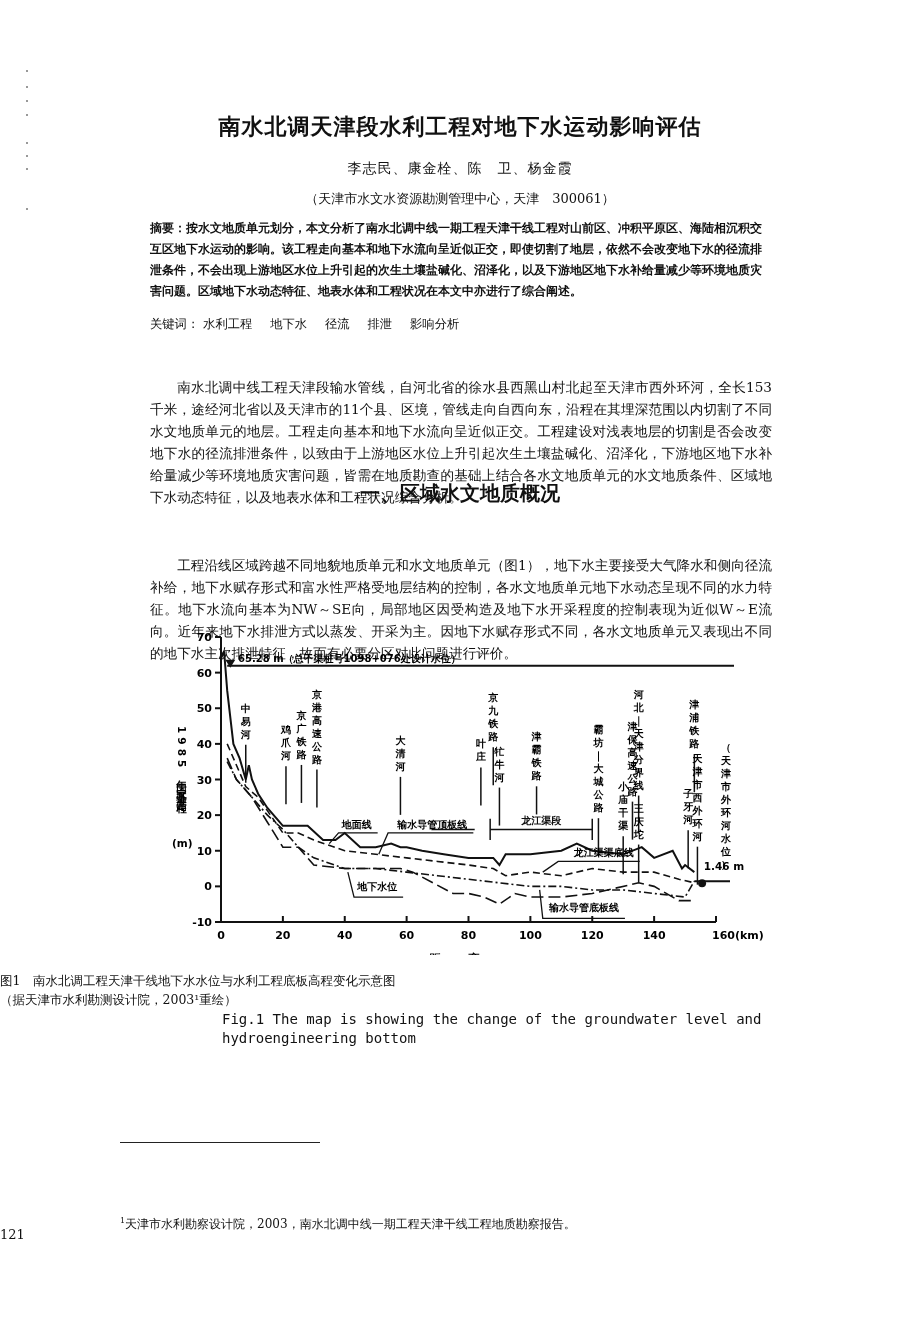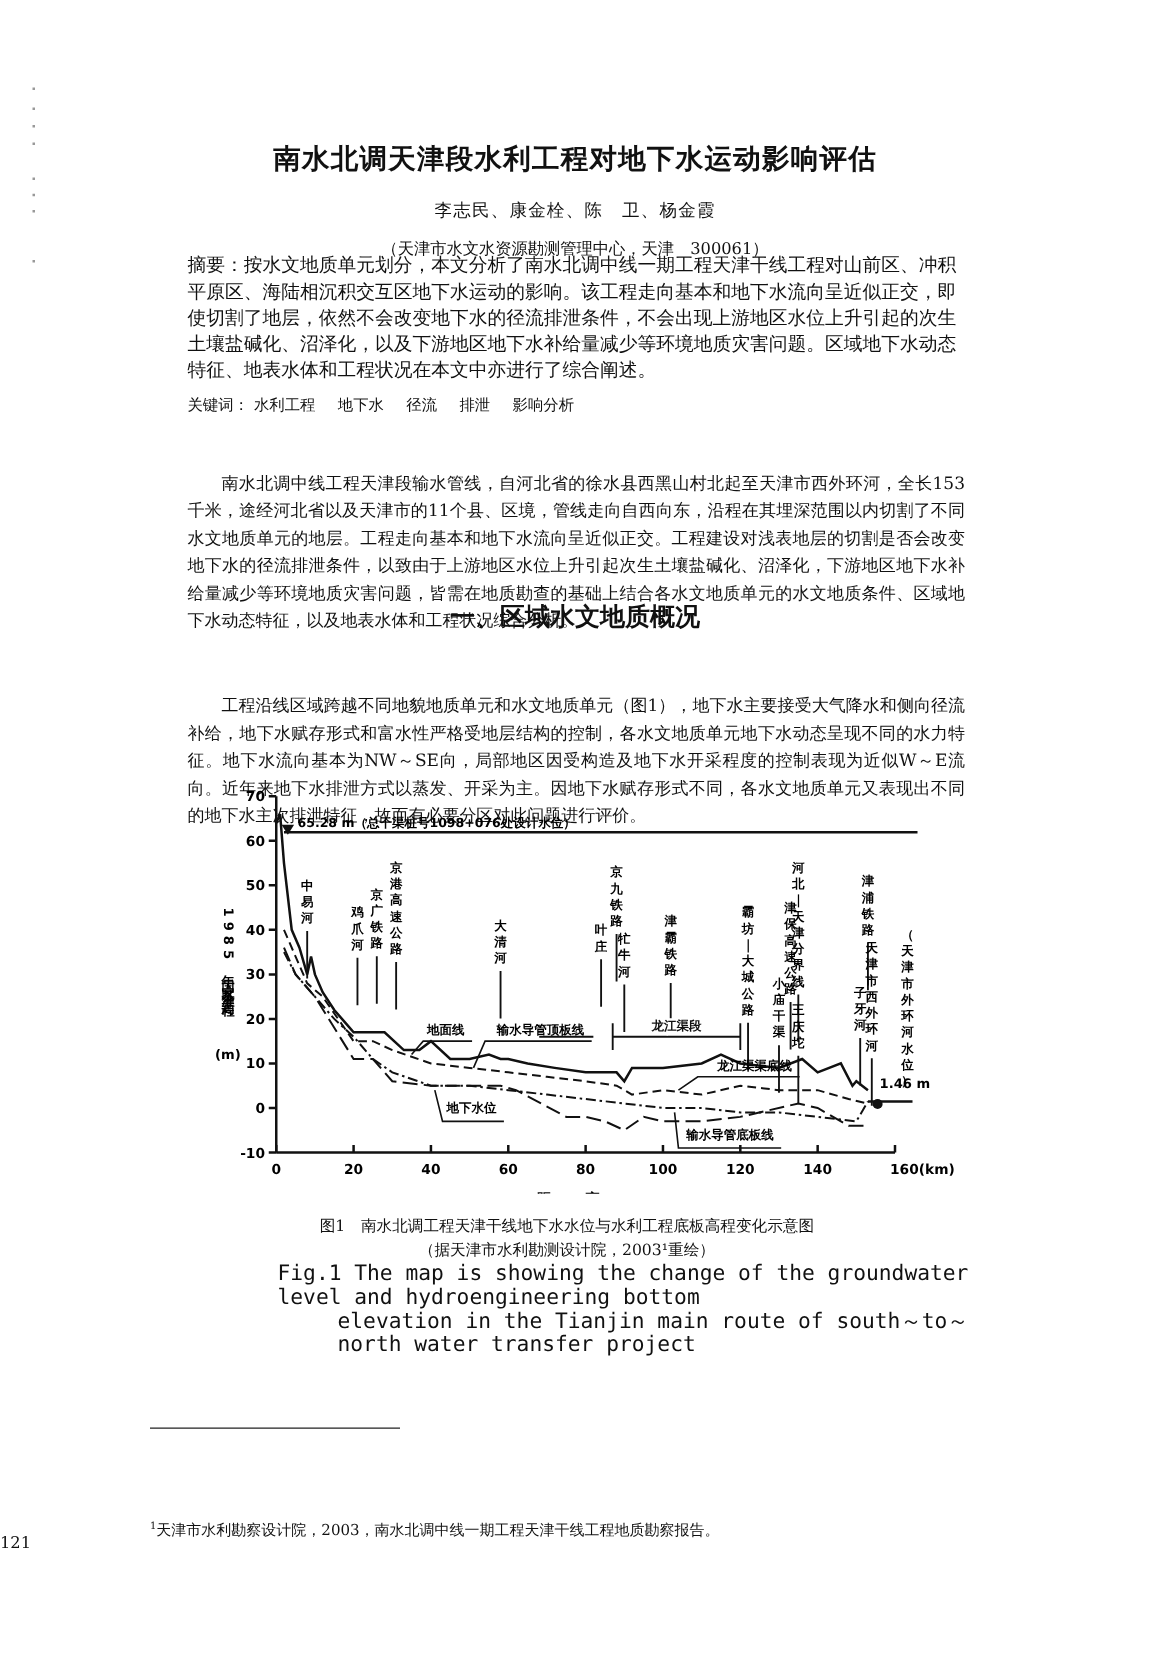--- a/index.html
+++ b/index.html
@@ -3,33 +3,33 @@
 <meta charset="utf-8">
 <style>
   html, body { margin:0; padding:0; background:#ffffff; }
   body { width:920px; height:1344px; position:relative; overflow:hidden;
          font-family:"DejaVu Serif","Liberation Serif",serif; color:#111; }
   .abs { position:absolute; }
   .title { left:0; width:920px; top:112px; text-align:center; font-family:"DejaVu Sans","Liberation Sans",sans-serif;
            font-size:22px; font-weight:bold; letter-spacing:1px; color:#111; }
   .authors { left:0; width:920px; top:160px; text-align:center; font-size:14px; letter-spacing:1px; }
   .affil { left:0; width:920px; top:190px; text-align:center; font-size:13px; }
-  .abstract { left:150px; width:620px; top:202px; font-size:15px; line-height:21px; }
+  .abstract { left:150px; width:620px; top:218px; font-size:12px; line-height:21px;font-weight:bold; }
   .keywords { left:150px; width:620px; top:316px; font-size:12.3px; }
   .keywords span.kw { margin-right:14px; }
   .para { font-size:13.6px; line-height:22px; text-align:justify; text-indent:2em;margin-top:44px; }
   .p1 { left:150px; width:622px; top:332px; }
   .section { left:0; width:920px; top:480px; text-align:center; font-family:"DejaVu Sans","Liberation Sans",sans-serif;
              font-size:20px; font-weight:bold; }
   .p2 { left:150px; width:622px; top:510px; }
   .figure { left:160px; top:625px; width:630px; height:330px; }
-  .cap { left:0; width:907px; text-align:center; font-size:12.5px; }
+  .cap { left:0; width:907px; text-align:left; font-size:12.5px; }
   .cap1 { top:973px; }
   .cap2 { top:992px; }
-  .capen { left:222px; width:580px; font-family:"DejaVu Sans Mono","Liberation Mono",monospace; font-size:17px; line-height:19px; top:1010px; }
+  .capen { left:222px; width:580px; font-family:"DejaVu Sans Mono","Liberation Mono",monospace; font-size:14px; line-height:19px; top:1010px; }
   .capen .indent { padding-left:48px; display:block; }
   .fnline { left:120px; top:1142px; width:200px; height:0; border-top:1.5px solid #222; }
   .footnote { left:120px; top:1216px; font-size:12px; }
   .footnote sup { font-size:8px; }
   .pagenum { left:0; width:835px; top:1227px; text-align:left; font-size:13px; }
   .dot { position:absolute; width:2px; height:2px; background:#999; left:26px; }
   svg text { font-family:"DejaVu Sans","Liberation Sans",sans-serif; }
 </style>
 </head>
 <body>
@@ -231,21 +231,20 @@
       <line x1="432.25" y1="215.0625" x2="432.25" y2="193.6875" stroke="#111" stroke-width="1.5"></line>
       <text x="381.203125" y="199.03125" font-size="10" font-weight="bold" text-anchor="middle" fill="#111" stroke="#fff" stroke-width="4" paint-order="stroke">龙江渠段</text>
       <line x1="271.375" y1="204.375" x2="314.6875" y2="204.375" stroke="#111" stroke-width="1.5"></line>
     </svg>
 </div>
 
 <div class="abs cap cap1">图1　南水北调工程天津干线地下水水位与水利工程底板高程变化示意图</div>
 <div class="abs cap cap2">（据天津市水利勘测设计院，2003¹重绘）</div>
 <div class="abs capen">
   <span>Fig.1  The map is showing the change of the groundwater level and hydroengineering bottom</span>
-  <span class="indent">elevation in the Tianjin main route of south～to～north water transfer project</span>
 </div>
 
 <div class="abs fnline"></div>
 <div class="abs footnote">
   <sup>1</sup><span>天津市水利勘察设计院，2003，南水北调中线一期工程天津干线工程地质勘察报告。</span>
 </div>
 
 <div class="abs pagenum">121</div>
 
 </body></html>

